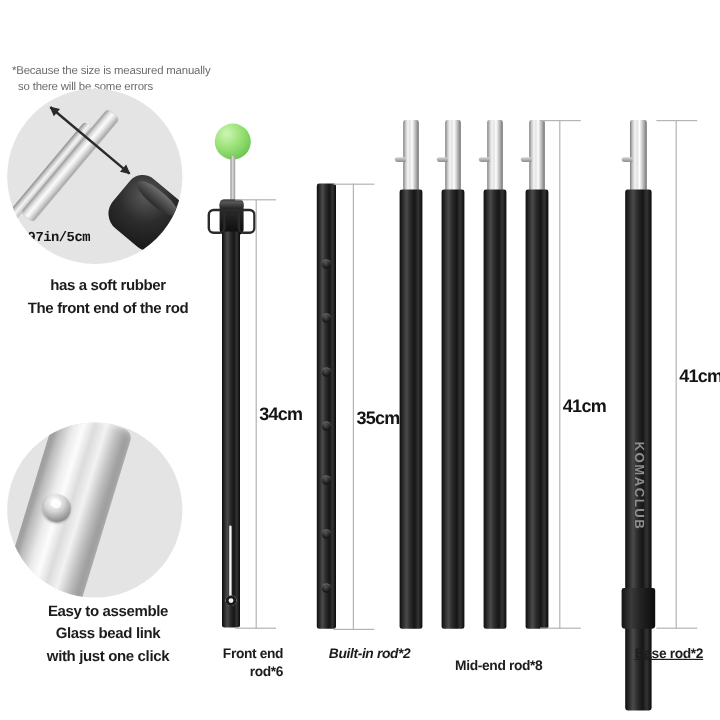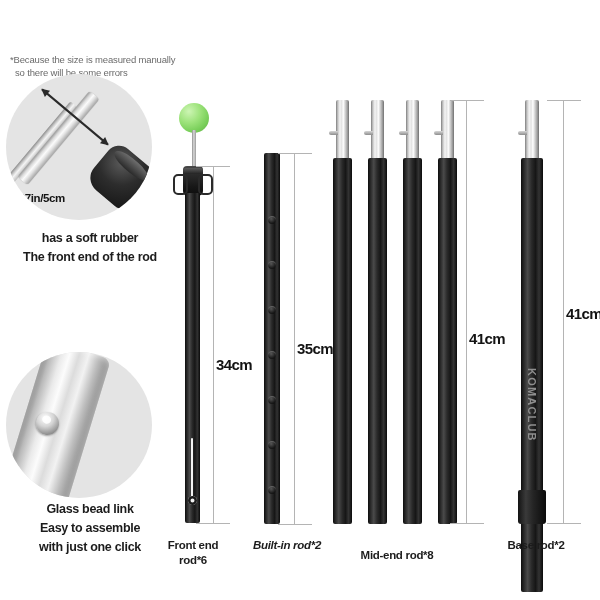--- a/index.html
+++ b/index.html
@@ -21,21 +21,21 @@
     margin-top:29px;
   }
   .note .l2{display:block;padding-left:5px;}
 
   
   .circle{
     position:absolute;border-radius:50%;
     background:#e4e4e4;
     overflow:hidden;
   }
-  #circle-top{left:6px;top:74px;width:146px;height:146px;}
+  #circle-top{left:6px;top:74px;width:146px;height:146px;font-family:Liberation Mono, monospace;}
   #circle-bot{left:6px;top:352px;width:146px;height:146px;}
 
   .cap-text{
     position:absolute;text-align:center;
     font-size:12.5px;line-height:19px;font-weight:700;color:#1c1c1c;
     letter-spacing:-0.3px;
   }
   #cap-top{left:0px;top:229px;width:180px;}
   #cap-bot{left:0px;top:500px;width:180px;}
 
@@ -183,21 +183,21 @@
 
   
   .dimline{position:absolute;width:1px;background:#b4b4b4;}
   .dimtick{position:absolute;height:1px;background:#b4b4b4;}
   .dimlabel{
     position:absolute;font-size:15px;font-weight:700;color:#141414;
     letter-spacing:-0.6px;white-space:nowrap;
   }
 
   .rodlabel{
-    position:absolute;text-align:center;
+    position:absolute;text-align:right;
     font-size:11.5px;font-weight:700;color:#1c1c1c;
     line-height:15px;letter-spacing:-0.3px;
   }
 </style>
 </head>
 <body>
 
 <div class="stage">
 
   <div class="note">
@@ -217,42 +217,42 @@
     <div>has a soft rubber</div>
     <div>The front end of the rod</div>
   </div>
 
   <div class="circle" id="circle-bot">
     <div class="ins2-tube"></div>
     <div class="ins2-bead"></div>
   </div>
 
   <div class="cap-text" id="cap-bot">
+    <div>Easy to assemble</div>
     <div>Glass bead link</div>
-    <div>Easy to assemble</div>
     <div>with just one click</div>
   </div>
 
   <div class="rod" style="left:170px;top:100px;width:40px;height:430px;">
     <div class="ball" style="left:9px;top:3px;"></div>
     <div class="stem" style="left:22px;top:30px;height:38px;"></div>
     <div class="topcap" style="left:13px;top:66px;width:20px;height:30px;">
       <div class="topcap-ring"></div>
     </div>
     <div class="ear" style="left:3px;top:74px;"></div>
     <div class="ear" style="left:28px;top:74px;"></div>
     <div class="tube" style="left:15px;top:93px;width:15px;height:330px;"></div>
     <div class="slot" style="left:21px;top:338px;height:63px;"></div>
     <div class="eyelet" style="left:18px;top:396px;"></div>
   </div>
 
   <div class="dimline" style="left:213px;top:166px;height:358px;"></div>
   <div class="dimtick" style="left:196px;top:166px;width:34px;"></div>
   <div class="dimtick" style="left:196px;top:523px;width:34px;"></div>
-  <div class="dimlabel" style="left:216px;top:356px;">34cm</div>
+  <div class="dimlabel" style="left:216px;top:337px;">34cm</div>
 
   <div class="rodlabel" style="left:150px;top:538px;width:86px;">
     <div>Front end</div>
     <div>rod*6</div>
   </div>
 
   <div class="rod" style="left:262px;top:153px;width:22px;height:375px;">
     <div class="tube" style="left:2px;top:0px;width:16px;height:371px;"></div>
     <div class="hole" style="left:6px;top:63px;"></div>
     <div class="hole" style="left:6px;top:108px;"></div>
@@ -308,17 +308,17 @@
     <div class="tube" style="left:3px;top:58px;width:22px;height:434px;"></div>
     <div class="brand" style="left:20px;top:268px;">KOMACLUB</div>
     <div class="foot" style="left:0px;top:390px;width:28px;height:34px;"></div>
   </div>
 
   <div class="dimline" style="left:563px;top:100px;height:424px;"></div>
   <div class="dimtick" style="left:547px;top:100px;width:34px;"></div>
   <div class="dimtick" style="left:547px;top:523px;width:34px;"></div>
   <div class="dimlabel" style="left:566px;top:305px;">41cm</div>
 
-  <div class="rodlabel" style="left:486px;top:538px;width:100px;">
+  <div class="rodlabel" style="left:486px;top:538px;width:100px;text-decoration:underline;">
     <div>Base rod*2</div>
   </div>
 
 </div>
 
 </body></html>

